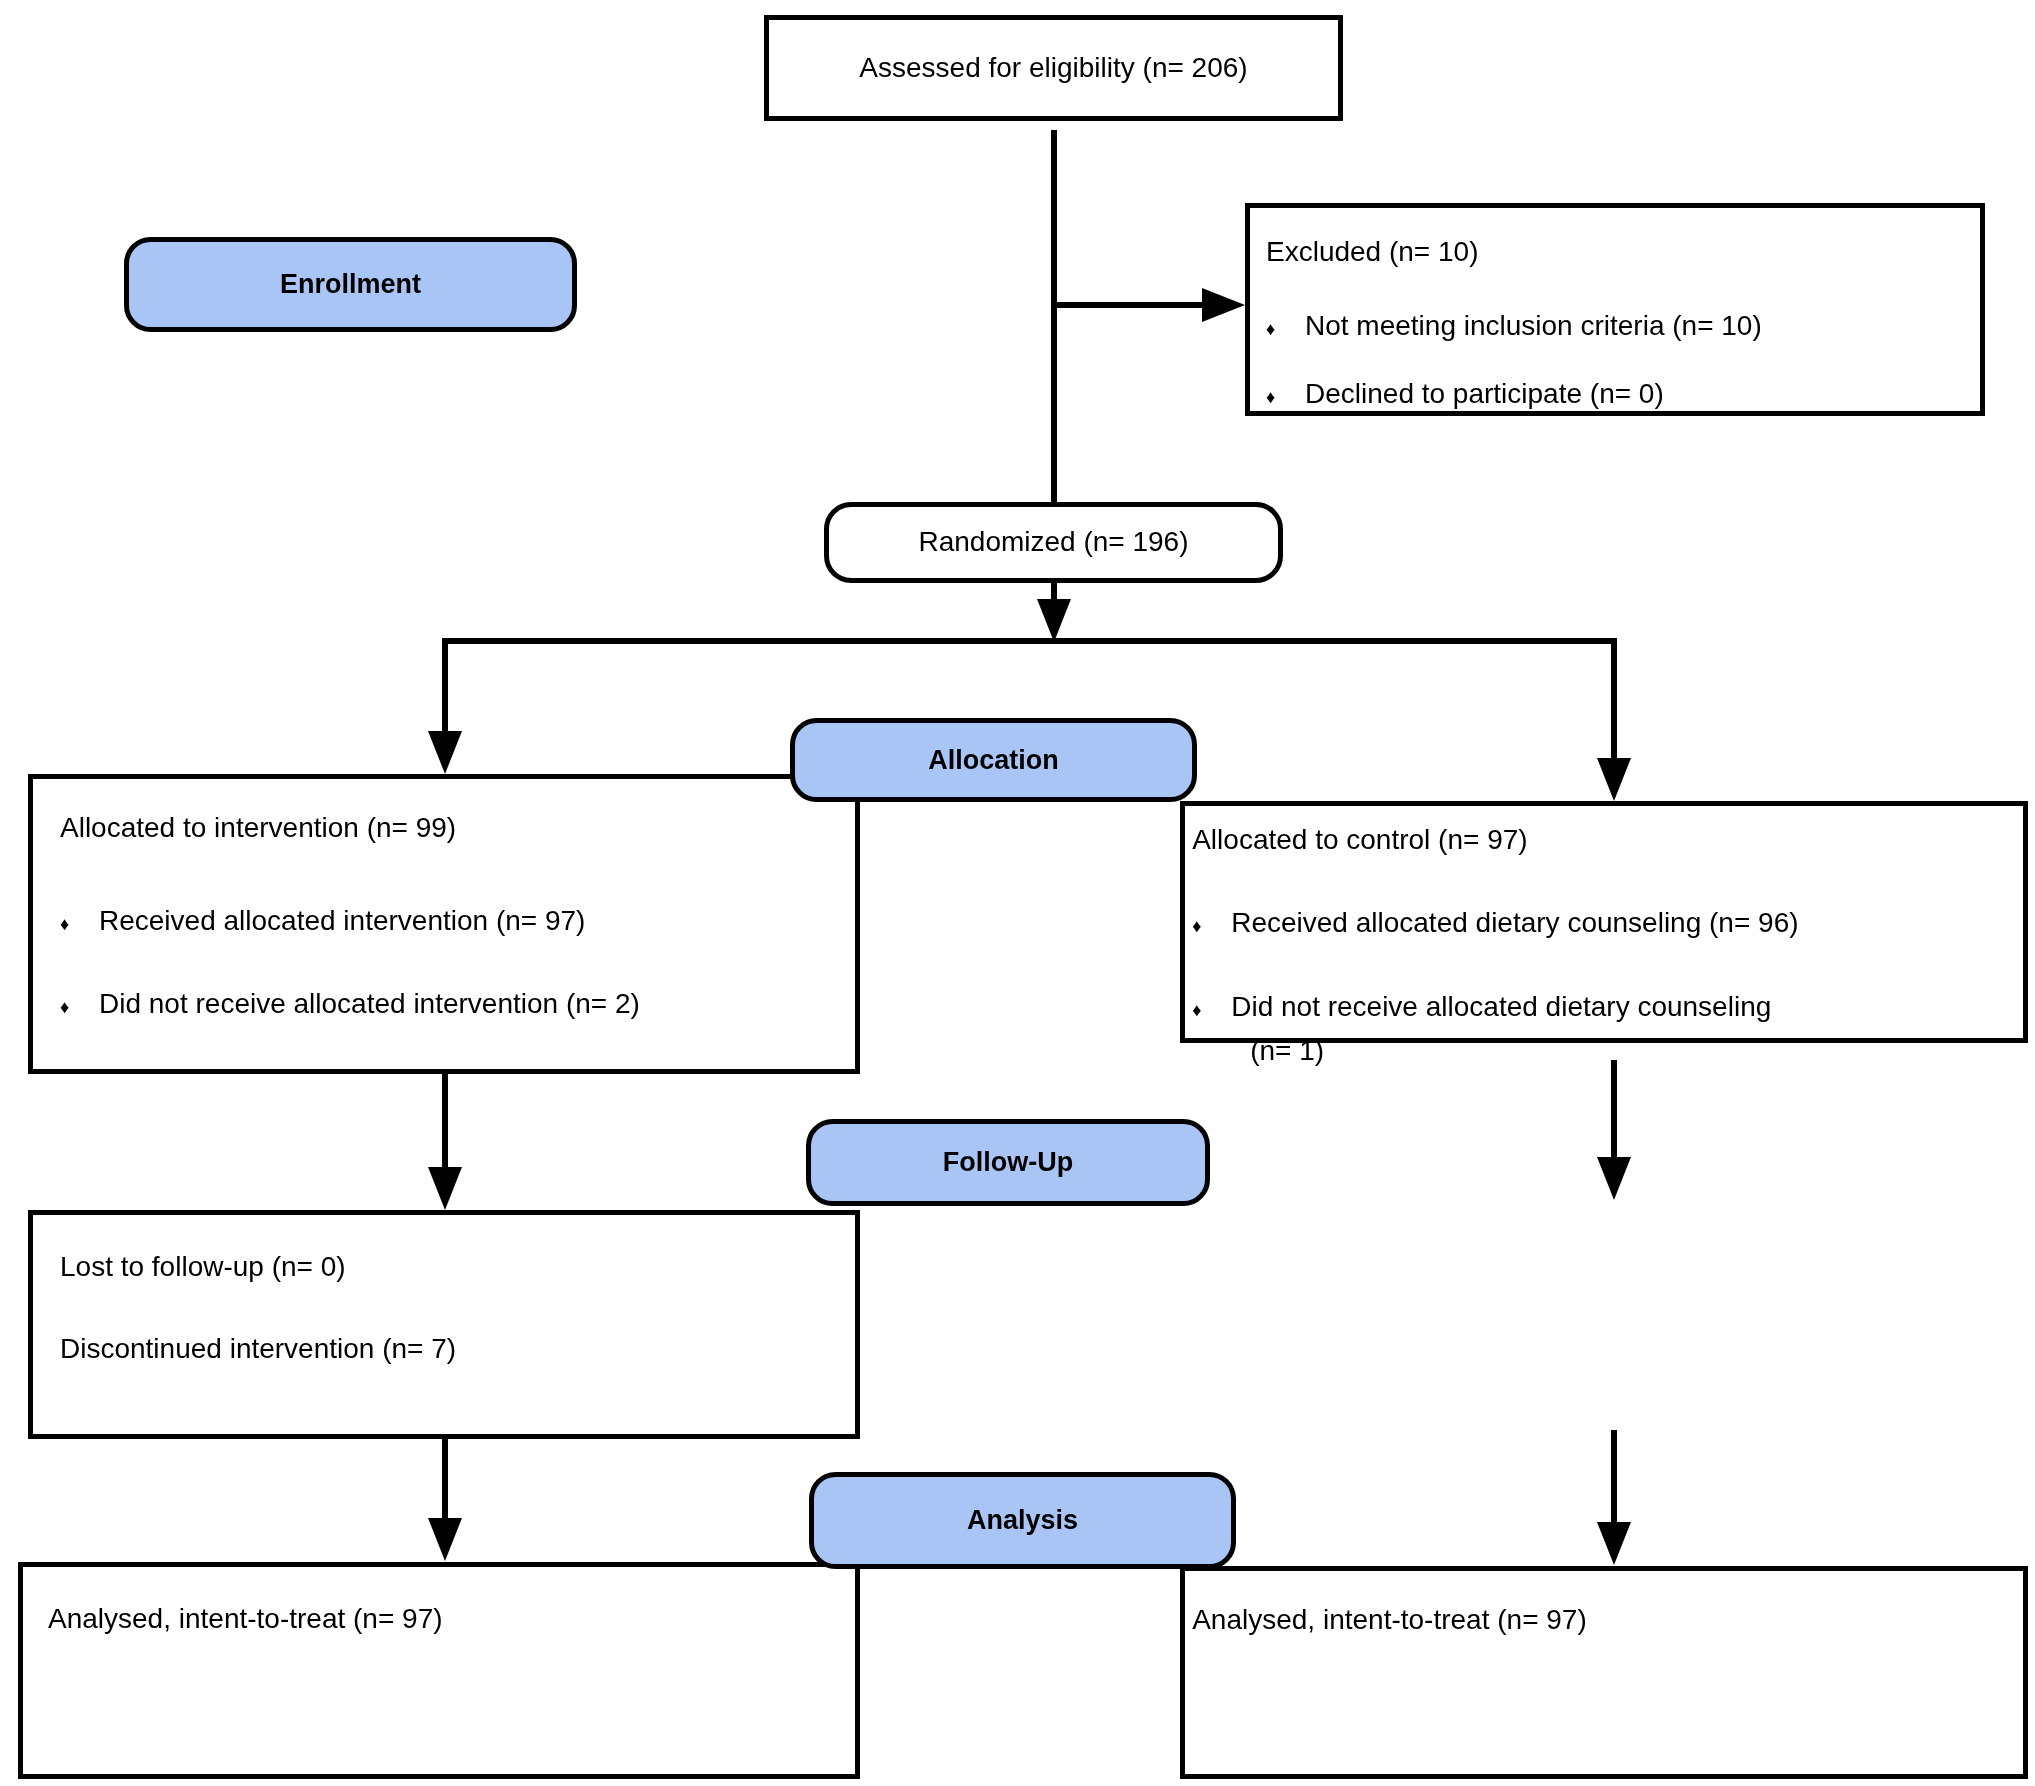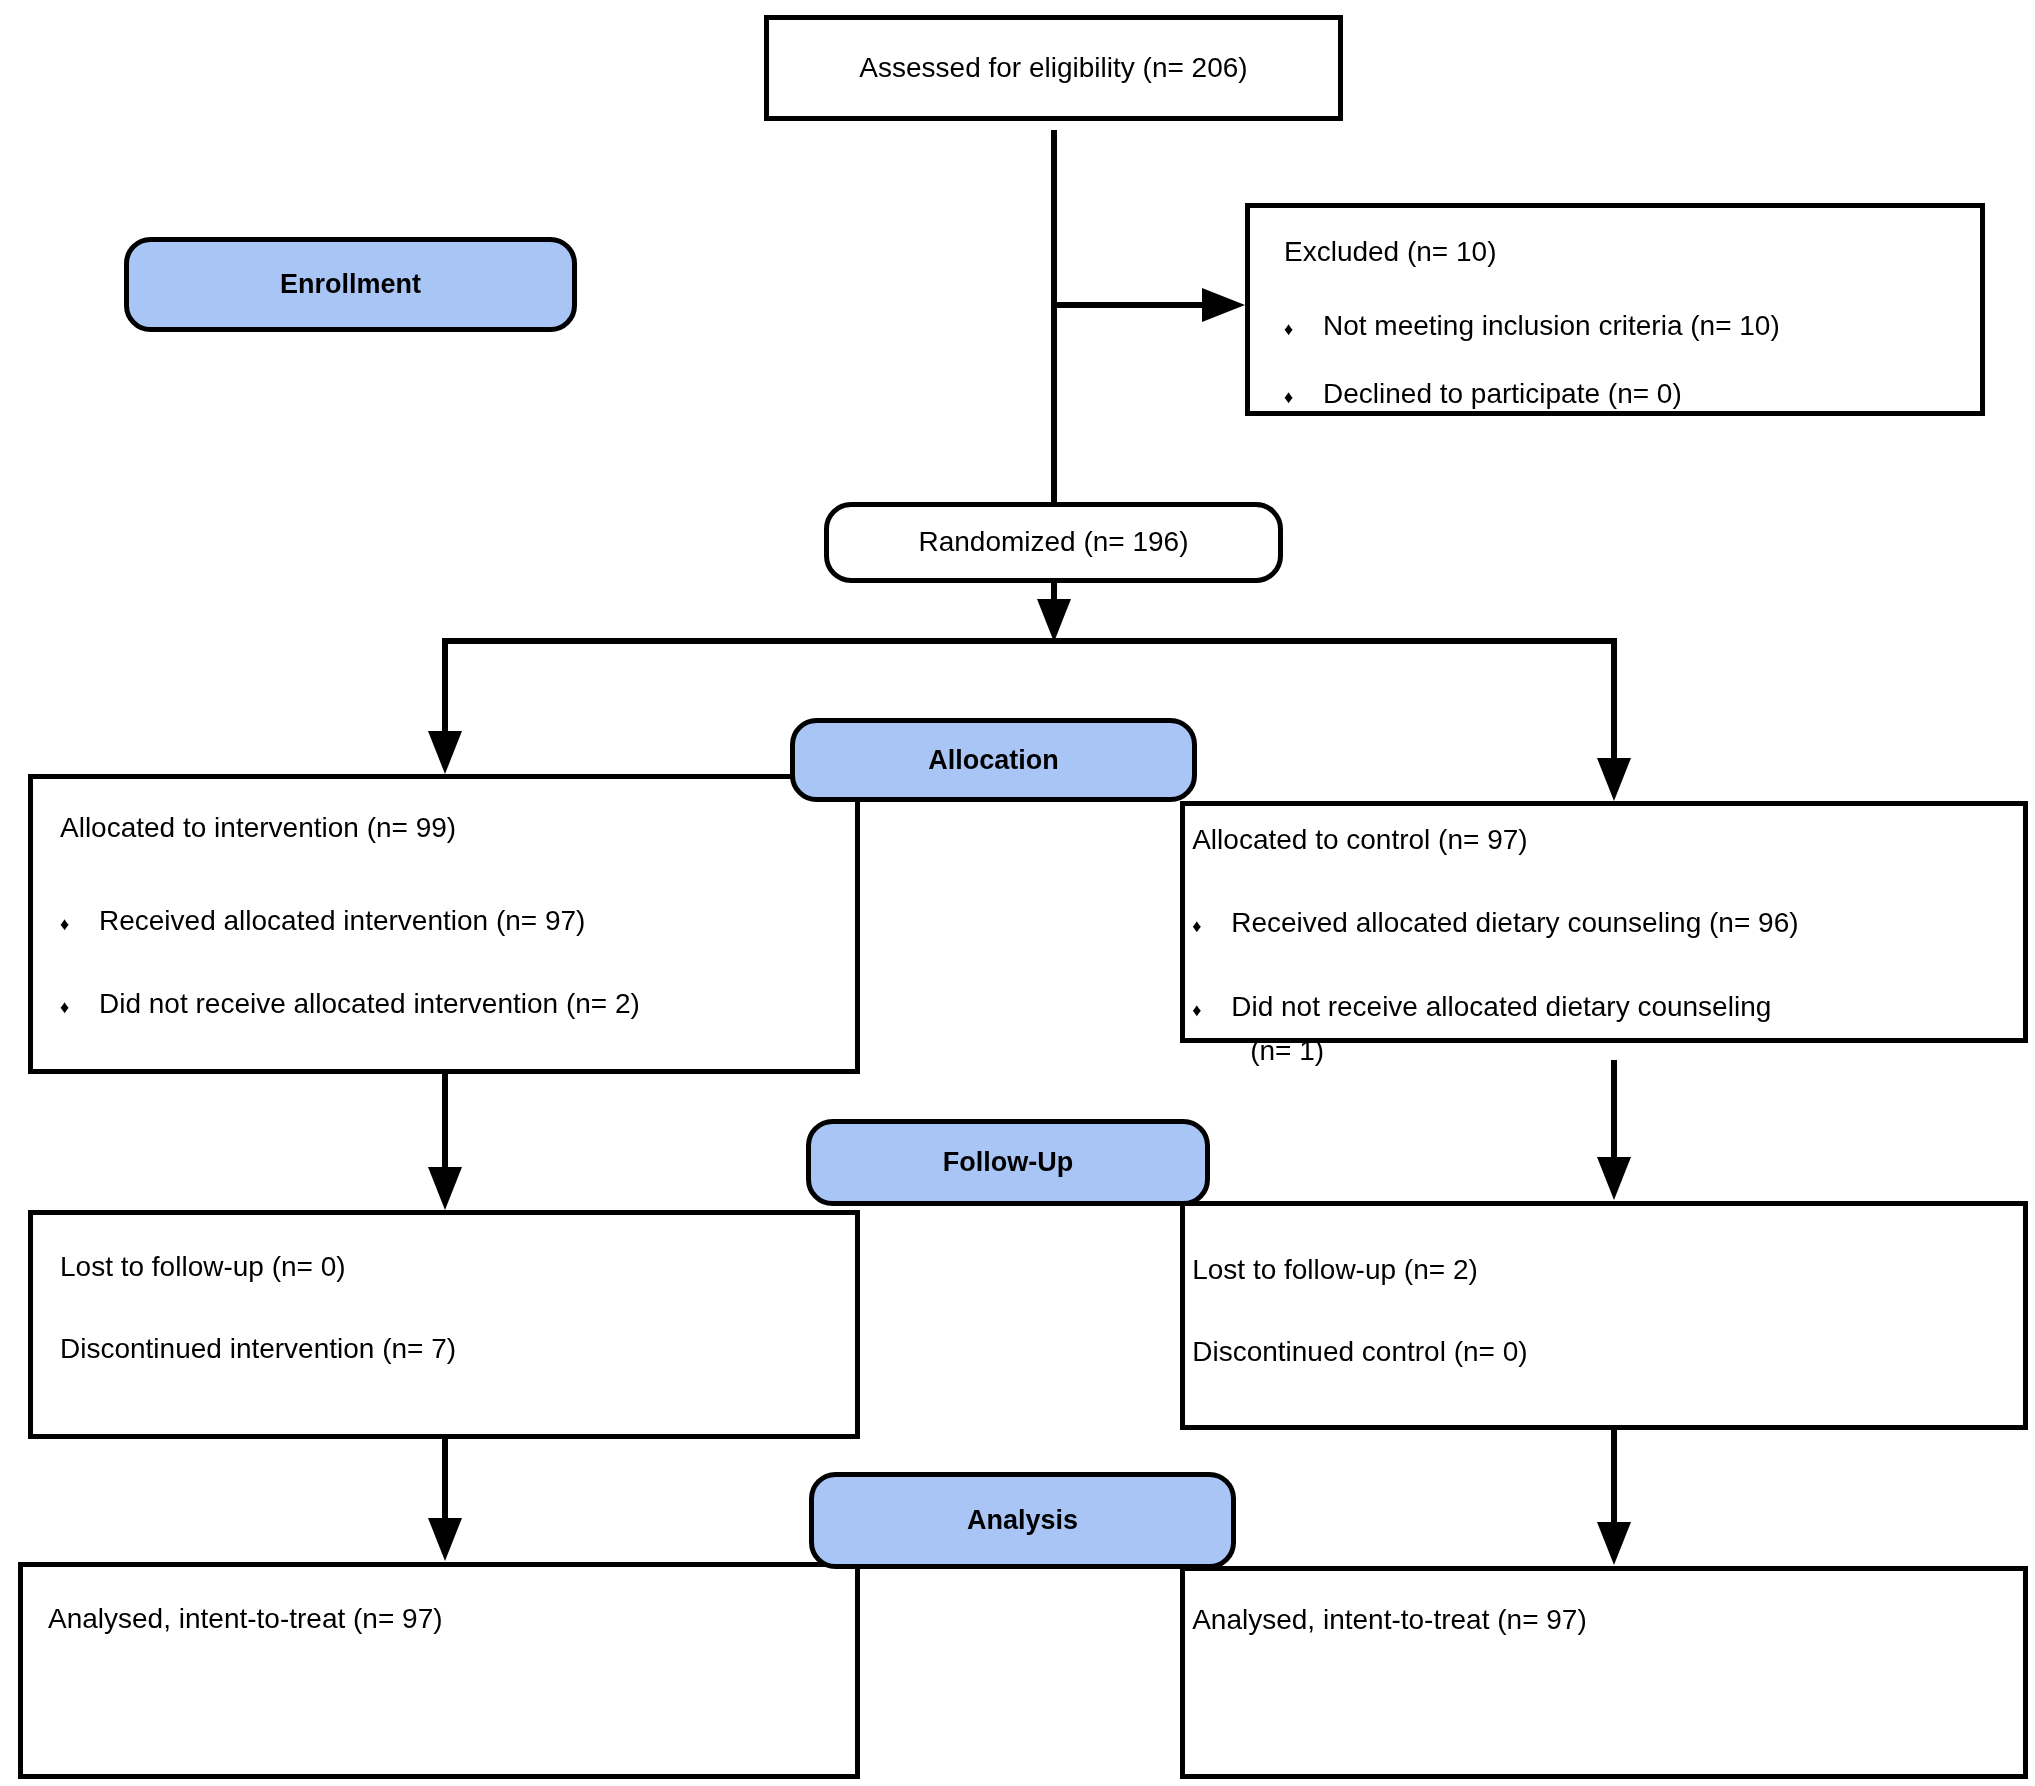--- a/index.html
+++ b/index.html
@@ -111,21 +111,21 @@
   <div class="arrow-down" style="left:1597px;top:1522px;"></div>
 
   <div class="box center" style="left:764px;top:15px;width:579px;height:106px;">
     <span>Assessed for eligibility (n= 206)</span>
   </div>
 
   <div class="pill" style="left:124px;top:237px;width:453px;height:95px;">
     <span>Enrollment</span>
   </div>
 
-  <div class="box" style="left:1245px;top:203px;width:740px;height:213px;padding:22px 18px 0 34px;">
+  <div class="box" style="left:1245px;top:203px;width:740px;height:213px;padding:22px 18px 0 16px;">
     <div class="title-line">Excluded (n= 10)</div>
     <div class="brow" style="margin-top:4.8px;">
       <span class="diam">♦</span>
       <span class="btxt">Not meeting inclusion criteria (n= 10)</span>
     </div>
     <div class="brow">
       <span class="diam">♦</span>
       <span class="btxt">Declined to participate (n= 0)</span>
     </div>
   </div>
@@ -165,24 +165,20 @@
 
   <div class="pill" style="left:806px;top:1119px;width:404px;height:87px;">
     <span>Follow-Up</span>
   </div>
 
   <div class="box" style="left:28px;top:1210px;width:832px;height:229px;padding:30px 12px 0 27px;">
     <div>Lost to follow-up (n= 0)</div>
     <div class="mtgap">Discontinued intervention (n= 7)</div>
   </div>
 
-  <div class="box" style="left:1180px;top:1201px;width:848px;height:229px;padding:42px 9.7px 0 7.2px;">
-    <div>Lost to follow-up (n= 2)</div>
-    <div class="mtgap">Discontinued control (n= 0)</div>
-  </div>
 
   <div class="pill" style="left:809px;top:1472px;width:427px;height:97px;">
     <span>Analysis</span>
   </div>
 
   <div class="box" style="left:18px;top:1562px;width:842px;height:217px;padding:30px 12px 0 25px;">
     <div>Analysed, intent-to-treat (n= 97)</div>
   </div>
 
   <div class="box" style="left:1180px;top:1566px;width:848px;height:213px;padding:26.6px 9.7px 0 7.2px;">

